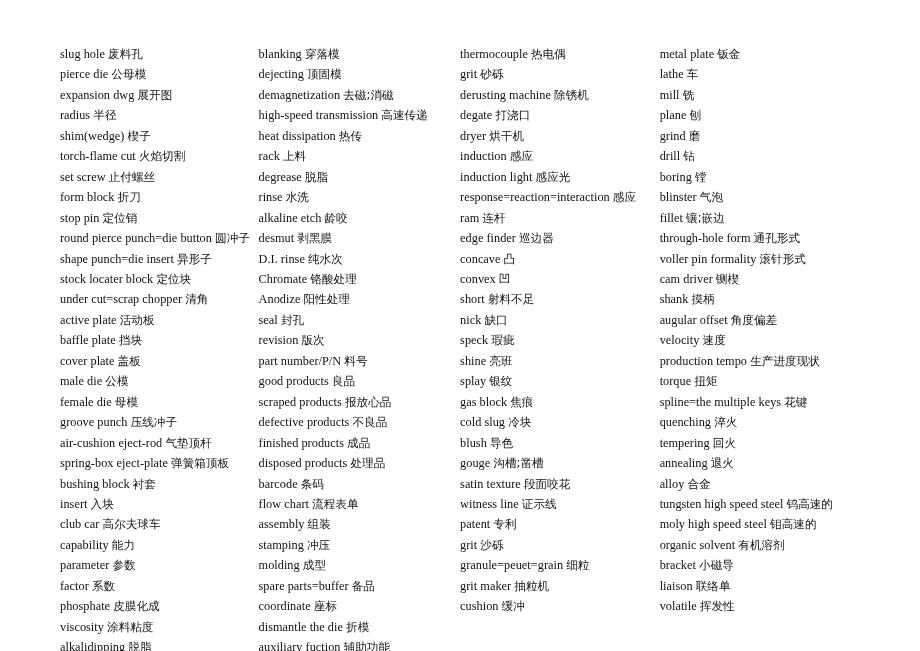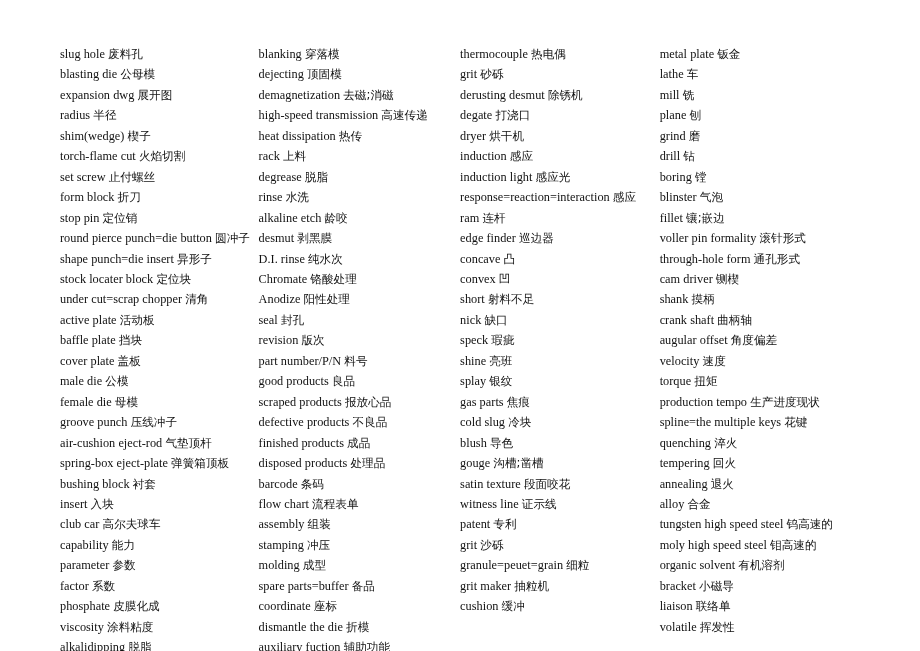--- a/index.html
+++ b/index.html
@@ -54,21 +54,21 @@
     font-size: 11.6px;
   }
 </style>
 </head>
 <body>
 
 <div class="page">
   <div class="columns">
     <div class="column col-1">
         <div class="entry"><span class="term">slug hole</span><span> </span><span class="gloss">废料孔</span></div>
-        <div class="entry"><span class="term">blasting die</span><span> </span><span class="gloss">公母模</span></div>
+        <div class="entry"><span class="term">pierce die</span><span> </span><span class="gloss">公母模</span></div>
         <div class="entry"><span class="term">expansion dwg</span><span> </span><span class="gloss">展开图</span></div>
         <div class="entry"><span class="term">radius</span><span> </span><span class="gloss">半径</span></div>
         <div class="entry"><span class="term">shim(wedge)</span><span> </span><span class="gloss">楔子</span></div>
         <div class="entry"><span class="term">torch-flame cut</span><span> </span><span class="gloss">火焰切割</span></div>
         <div class="entry"><span class="term">set screw</span><span> </span><span class="gloss">止付螺丝</span></div>
         <div class="entry"><span class="term">form block</span><span> </span><span class="gloss">折刀</span></div>
         <div class="entry"><span class="term">stop pin</span><span> </span><span class="gloss">定位销</span></div>
         <div class="entry"><span class="term">round pierce punch=die button</span><span> </span><span class="gloss">圆冲子</span></div>
         <div class="entry"><span class="term">shape punch=die insert</span><span> </span><span class="gloss">异形子</span></div>
         <div class="entry"><span class="term">stock locater block</span><span> </span><span class="gloss">定位块</span></div>
@@ -119,36 +119,36 @@
         <div class="entry"><span class="term">stamping</span><span> </span><span class="gloss">冲压</span></div>
         <div class="entry"><span class="term">molding</span><span> </span><span class="gloss">成型</span></div>
         <div class="entry"><span class="term">spare parts=buffer</span><span> </span><span class="gloss">备品</span></div>
         <div class="entry"><span class="term">coordinate</span><span> </span><span class="gloss">座标</span></div>
         <div class="entry"><span class="term">dismantle the die</span><span> </span><span class="gloss">折模</span></div>
         <div class="entry"><span class="term">auxiliary fuction</span><span> </span><span class="gloss">辅助功能</span></div>
       </div>
     <div class="column col-3">
         <div class="entry"><span class="term">thermocouple</span><span> </span><span class="gloss">热电偶</span></div>
         <div class="entry"><span class="term">grit</span><span> </span><span class="gloss">砂砾</span></div>
-        <div class="entry"><span class="term">derusting desmut</span><span> </span><span class="gloss">除锈机</span></div>
+        <div class="entry"><span class="term">derusting machine</span><span> </span><span class="gloss">除锈机</span></div>
         <div class="entry"><span class="term">degate</span><span> </span><span class="gloss">打浇口</span></div>
         <div class="entry"><span class="term">dryer</span><span> </span><span class="gloss">烘干机</span></div>
         <div class="entry"><span class="term">induction</span><span> </span><span class="gloss">感应</span></div>
         <div class="entry"><span class="term">induction light</span><span> </span><span class="gloss">感应光</span></div>
         <div class="entry"><span class="term">response=reaction=interaction</span><span> </span><span class="gloss">感应</span></div>
         <div class="entry"><span class="term">ram</span><span> </span><span class="gloss">连杆</span></div>
         <div class="entry"><span class="term">edge finder</span><span> </span><span class="gloss">巡边器</span></div>
         <div class="entry"><span class="term">concave</span><span> </span><span class="gloss">凸</span></div>
         <div class="entry"><span class="term">convex</span><span> </span><span class="gloss">凹</span></div>
         <div class="entry"><span class="term">short</span><span> </span><span class="gloss">射料不足</span></div>
         <div class="entry"><span class="term">nick</span><span> </span><span class="gloss">缺口</span></div>
         <div class="entry"><span class="term">speck</span><span> </span><span class="gloss">瑕疵</span></div>
         <div class="entry"><span class="term">shine</span><span> </span><span class="gloss">亮班</span></div>
         <div class="entry"><span class="term">splay</span><span> </span><span class="gloss">银纹</span></div>
-        <div class="entry"><span class="term">gas parts</span><span> </span><span class="gloss">焦痕</span></div>
+        <div class="entry"><span class="term">gas block</span><span> </span><span class="gloss">焦痕</span></div>
         <div class="entry"><span class="term">cold slug</span><span> </span><span class="gloss">冷块</span></div>
         <div class="entry"><span class="term">blush</span><span> </span><span class="gloss">导色</span></div>
         <div class="entry"><span class="term">gouge</span><span> </span><span class="gloss">沟槽;凿槽</span></div>
         <div class="entry"><span class="term">satin texture</span><span> </span><span class="gloss">段面咬花</span></div>
         <div class="entry"><span class="term">witness line</span><span> </span><span class="gloss">证示线</span></div>
         <div class="entry"><span class="term">patent</span><span> </span><span class="gloss">专利</span></div>
         <div class="entry"><span class="term">grit</span><span> </span><span class="gloss">沙砾</span></div>
         <div class="entry"><span class="term">granule=peuet=grain</span><span> </span><span class="gloss">细粒</span></div>
         <div class="entry"><span class="term">grit maker</span><span> </span><span class="gloss">抽粒机</span></div>
         <div class="entry"><span class="term">cushion</span><span> </span><span class="gloss">缓冲</span></div>
@@ -156,29 +156,28 @@
     <div class="column col-4">
         <div class="entry"><span class="term">metal plate</span><span> </span><span class="gloss">钣金</span></div>
         <div class="entry"><span class="term">lathe</span><span> </span><span class="gloss">车</span></div>
         <div class="entry"><span class="term">mill</span><span> </span><span class="gloss">铣</span></div>
         <div class="entry"><span class="term">plane</span><span> </span><span class="gloss">刨</span></div>
         <div class="entry"><span class="term">grind</span><span> </span><span class="gloss">磨</span></div>
         <div class="entry"><span class="term">drill</span><span> </span><span class="gloss">钻</span></div>
         <div class="entry"><span class="term">boring</span><span> </span><span class="gloss">镗</span></div>
         <div class="entry"><span class="term">blinster</span><span> </span><span class="gloss">气泡</span></div>
         <div class="entry"><span class="term">fillet</span><span> </span><span class="gloss">镶;嵌边</span></div>
+        <div class="entry"><span class="term">through-hole form</span><span> </span><span class="gloss">通孔形式</span></div>
         <div class="entry"><span class="term">voller pin formality</span><span> </span><span class="gloss">滚针形式</span></div>
-        <div class="entry"><span class="term">through-hole form</span><span> </span><span class="gloss">通孔形式</span></div>
         <div class="entry"><span class="term">cam driver</span><span> </span><span class="gloss">铡楔</span></div>
         <div class="entry"><span class="term">shank</span><span> </span><span class="gloss">摸柄</span></div>
-        <div class="entry"><span class="term">crank shaft</span><span> </span><span class="gloss">曲柄轴</span></div>
         <div class="entry"><span class="term">augular offset</span><span> </span><span class="gloss">角度偏差</span></div>
         <div class="entry"><span class="term">velocity</span><span> </span><span class="gloss">速度</span></div>
+        <div class="entry"><span class="term">production tempo</span><span> </span><span class="gloss">生产进度现状</span></div>
         <div class="entry"><span class="term">torque</span><span> </span><span class="gloss">扭矩</span></div>
-        <div class="entry"><span class="term">production tempo</span><span> </span><span class="gloss">生产进度现状</span></div>
         <div class="entry"><span class="term">spline=the multiple keys</span><span> </span><span class="gloss">花键</span></div>
         <div class="entry"><span class="term">quenching</span><span> </span><span class="gloss">淬火</span></div>
         <div class="entry"><span class="term">tempering</span><span> </span><span class="gloss">回火</span></div>
         <div class="entry"><span class="term">annealing</span><span> </span><span class="gloss">退火</span></div>
         <div class="entry"><span class="term">alloy</span><span> </span><span class="gloss">合金</span></div>
         <div class="entry"><span class="term">tungsten high speed steel</span><span> </span><span class="gloss">钨高速的</span></div>
         <div class="entry"><span class="term">moly high speed steel</span><span> </span><span class="gloss">钼高速的</span></div>
         <div class="entry"><span class="term">organic solvent</span><span> </span><span class="gloss">有机溶剂</span></div>
         <div class="entry"><span class="term">bracket</span><span> </span><span class="gloss">小磁导</span></div>
         <div class="entry"><span class="term">liaison</span><span> </span><span class="gloss">联络单</span></div>

